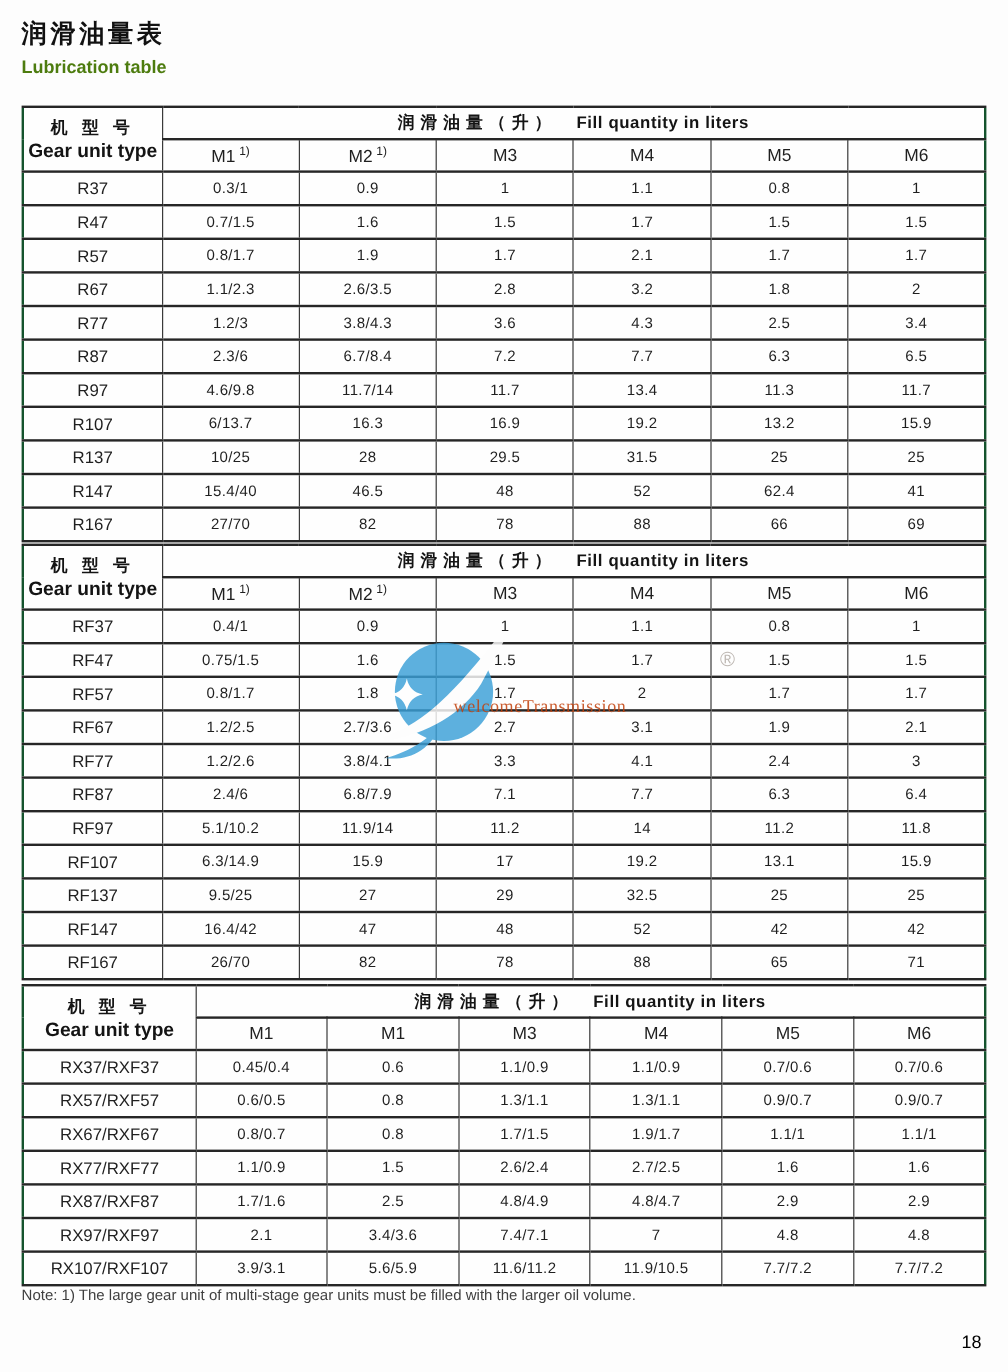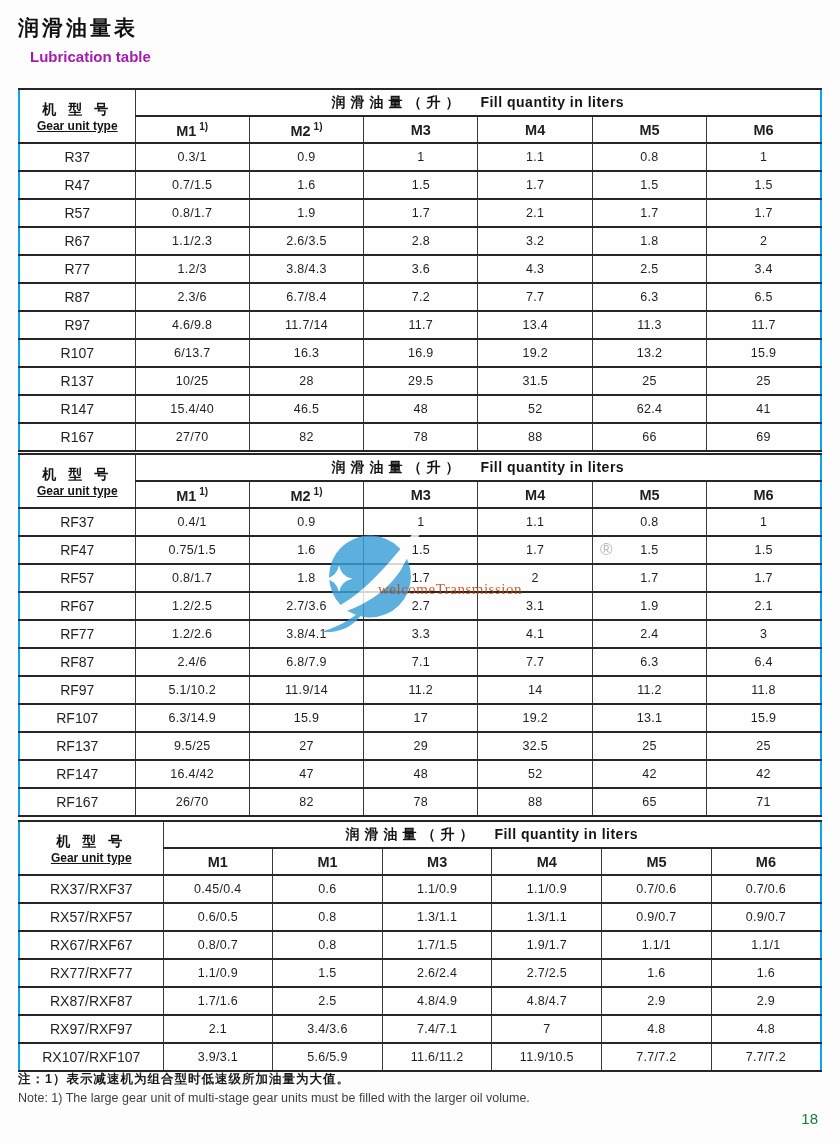--- a/index.html
+++ b/index.html
@@ -3,45 +3,45 @@
 <meta charset="utf-8">
 <style>
   html,body{margin:0;padding:0;}
   body{
     width:840px;height:1143px;position:relative;overflow:hidden;
     background:#fdfdfd;color:#1f1f1f;
     font-family:"Liberation Sans","DejaVu Sans",sans-serif;
   }
   .abs{position:absolute;}
   .title-zh{left:18px;top:14px;font-size:21px;font-weight:bold;letter-spacing:3px;color:#111;text-align:right;}
-  .title-en{left:18px;top:48px;font-size:15px;font-weight:bold;color:#a21caf;margin-left:12px;}
+  .title-en{left:18px;top:48px;font-size:15px;font-weight:bold;color:#4d7c0f;}
   table.lube-table{
     border-collapse:collapse;table-layout:fixed;width:804px;left:18px;
     background:#fefefe;
   }
   table.lube-table th,table.lube-table td{
     border-left:1px solid #3a3a3a;border-right:1px solid #3a3a3a;
     border-top:2px solid #262626;border-bottom:2px solid #262626;
     padding:0;text-align:center;vertical-align:middle;
   }
-  table.lube-table{border:2px solid #0ea5e9;}
+  table.lube-table{border:2px solid #14532d;}
   .fill-head{font-size:14px;font-weight:bold;height:25px;color:#141414;}
   .fill-head .zh{letter-spacing:5px;}
   .fill-head .en{margin-left:16px;letter-spacing:0.5px;}
   th.type-head{font-weight:bold;color:#141414;}
   th.type-head .zh{font-size:14px;letter-spacing:4px;display:block;line-height:1.45;}
-  th.type-head .en{font-size:12px;display:block;line-height:1.2;text-decoration:underline;}
-  th.m-label{font-size:14.5px;font-weight:bold;height:25px;}
+  th.type-head .en{font-size:16px;display:block;line-height:1.2;}
+  th.m-label{font-size:14.5px;font-weight:normal;height:25px;}
   th.m-label sup{font-size:10px;vertical-align:6px;margin-left:3px;}
   td.type-cell{font-size:14px;height:26px;}
   td.val-cell{font-size:12.5px;height:26px;letter-spacing:0.3px;}
   .notes{left:18px;top:1070px;line-height:1.5;}
   .note-zh{font-size:12.5px;font-weight:bold;color:#1a1a1a;letter-spacing:1px;}
   .note-en{font-size:12.5px;color:#3f3f3f;}
-  .page-num{right:22px;top:1110px;font-size:15px;color:#15803d;}
+  .page-num{right:22px;top:1110px;font-size:15px;color:#000000;}
   
   .watermark{left:308px;top:524px;width:340px;height:92px;pointer-events:none;z-index:5;}
   .wm-zh{position:absolute;left:62px;top:10px;font-size:47px;font-weight:bold;
          color:#b3aca6;opacity:0.78;letter-spacing:9px;white-space:nowrap;}
   .wm-reg{position:absolute;left:292px;top:16px;font-size:17px;color:#b3aca6;opacity:0.85;}
   .wm-en{position:absolute;left:70px;top:57px;font-size:15px;
          font-family:"Liberation Serif","DejaVu Serif",serif;
          color:#c2410c;opacity:0.85;letter-spacing:0.5px;}
   .wm-swoosh{position:absolute;left:6px;top:6px;opacity:0.82;}
 </style>
@@ -408,17 +408,16 @@
     <circle cx="50" cy="42" r="37" fill="#3aa0d8"></circle>
     <path d="M4,76 C30,68 52,50 88,4 L96,2 L78,36 C64,58 38,74 6,79 Z" fill="#fdfdfd"></path>
     <path d="M6,92 C26,86 38,78 48,66 C40,86 24,94 6,92 Z" fill="#3aa0d8"></path>
     <path d="M22,32 Q24,42 34,44 Q24,46 22,56 Q20,46 10,44 Q20,42 22,32 Z" fill="#ffffff"></path>
   </svg>
   <span class="wm-reg">®</span>
   <span class="wm-en">welcomeTransmission</span>
 </div>
 
 <div class="abs notes">
-  <div class="note-zh">注：1）表示减速机为组合型时低速级所加油量为大值。</div>
   <div class="note-en">Note: 1) The large gear unit of multi-stage gear units must be filled with the larger oil volume.</div>
 </div>
 
 <div class="abs page-num">18</div>
 
 </body></html>

